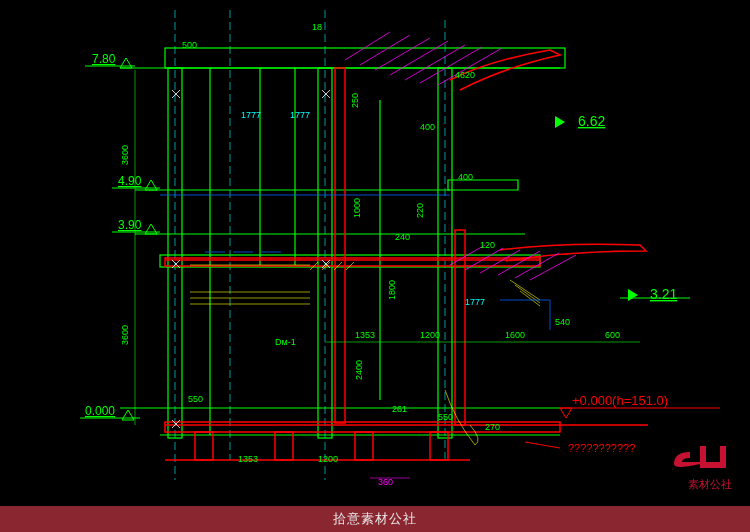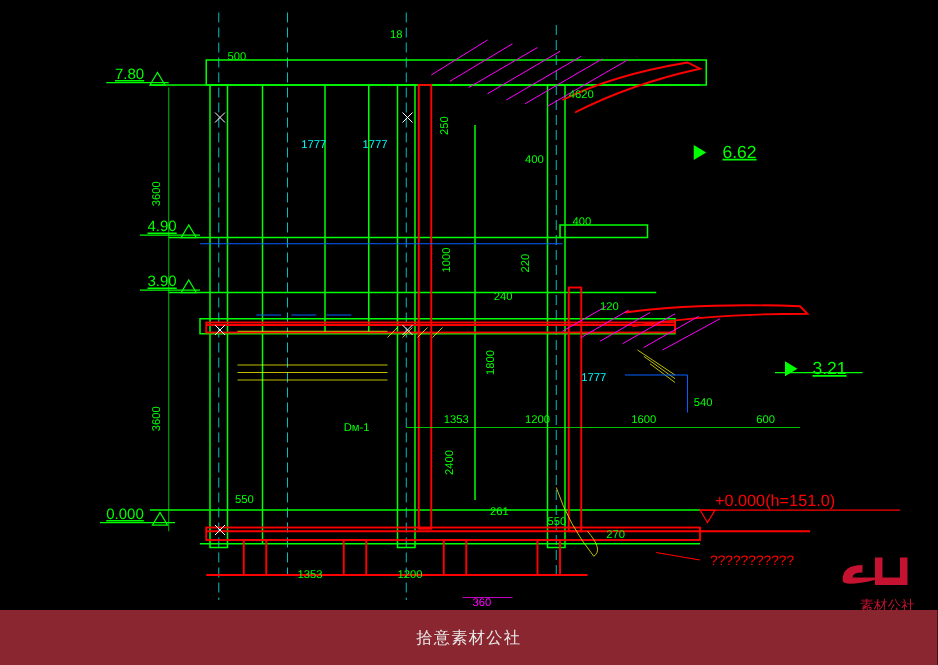--- a/index.html
+++ b/index.html
@@ -1,19 +1,19 @@
 <!DOCTYPE html>
 <html><head>
 <meta charset="utf-8">
 <style>
   * { margin: 0; padding: 0; box-sizing: border-box; }
   body { background: #000; width: 750px; height: 532px; position: relative; font-family: Arial, sans-serif; overflow: hidden; }
   .canvas { position: absolute; top: 0; left: 0; width: 750px; height: 498px; background: #000; }
   .canvas svg { width: 100%; height: 100%; }
-  .footer-bar { position: absolute; bottom: 0; left: 0; width: 750px; height: 44px; background: #8a2630; display: flex; align-items: center; justify-content: center; }
+  .footer-bar { position: absolute; bottom: 0; left: 0; width: 750px; height: 26px; background: #8a2630; display: flex; align-items: center; justify-content: center; }
   .footer-text { color: #e8e8e8; font-size: 13px; letter-spacing: 1px; }
   .logo-wrap { position: absolute; right: 18px; bottom: 40px; text-align: right; }
   .logo-sh { color: #c41230; font-size: 28px; font-weight: bold; letter-spacing: -2px; font-style: italic; }
   .logo-sub { color: #c41230; font-size: 11px; font-family: Liberation Serif, serif; }
   .dim-label { font-size: 9px; fill: #00ff00; font-family: Arial; }
   .dim-cyan { font-size: 9px; fill: #00ffff; font-family: Arial; }
   .dim-mag { font-size: 9px; fill: #ff00ff; font-family: Arial; }
   .elev-label { font-size: 12px; fill: #00ff00; font-family: Arial; text-decoration: underline; }
 </style>
 </head>

